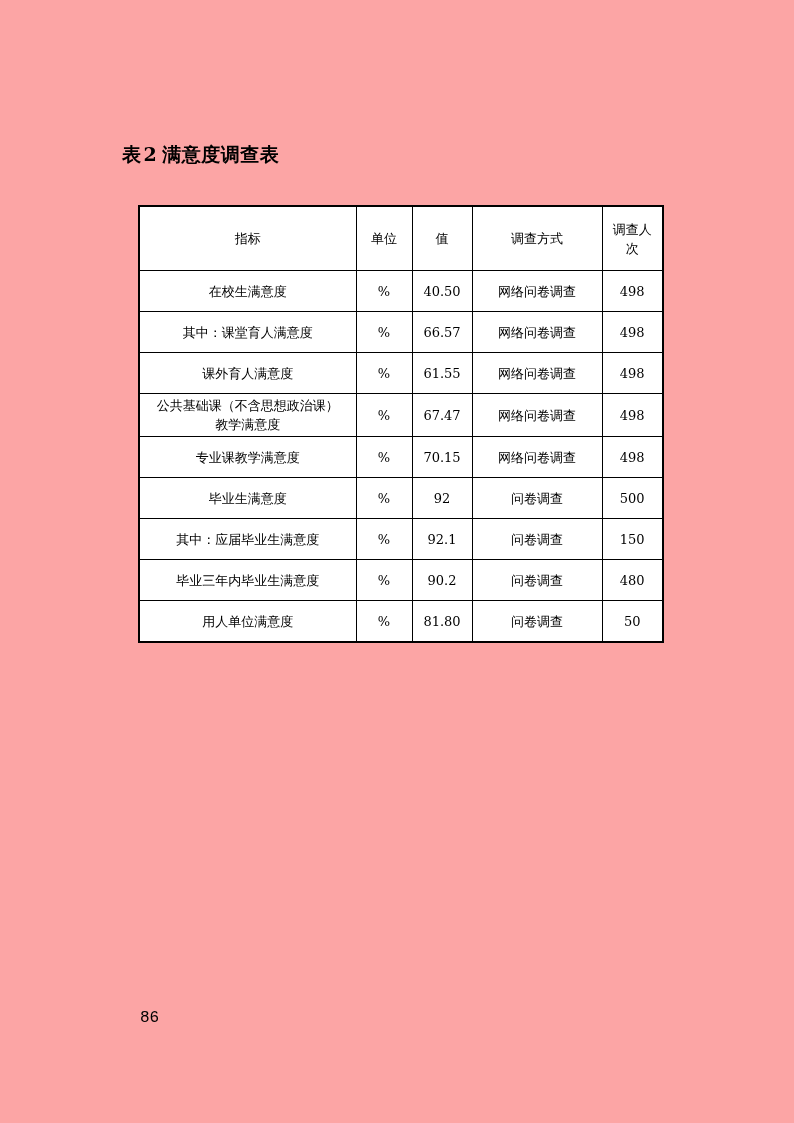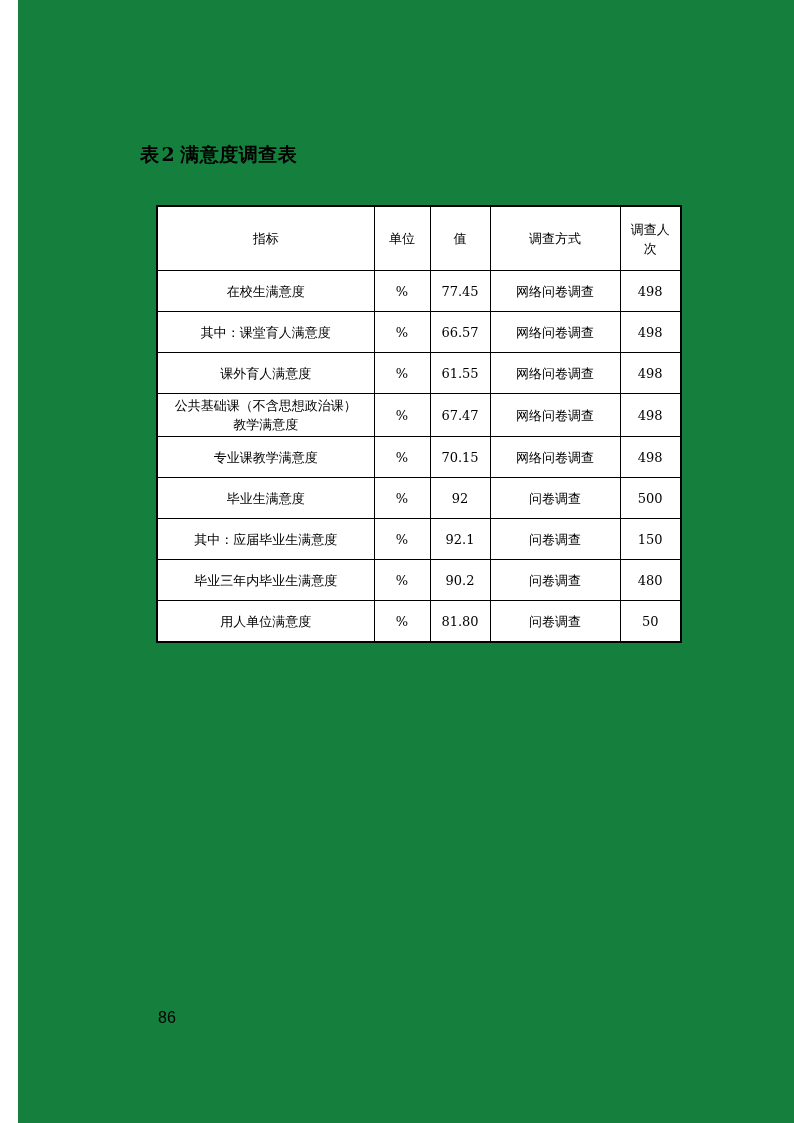--- a/index.html
+++ b/index.html
@@ -13,22 +13,21 @@
     height: 1123px;
     position: relative;
     font-family: "DejaVu Serif", "Liberation Serif", serif;
     color: #000000;
     overflow: hidden;
   }
 
   .page {
     position: absolute;
     inset: 0;
-    background: #15803d;
-    margin-left: 18px;
+    background: #fca5a5;
   }
 
   
   .table-title {
     position: absolute;
     left: 122px;
     top: 141px;
     font-family: "DejaVu Sans", "Liberation Sans", sans-serif;
     font-weight: bold;
     font-size: 19px;
@@ -85,21 +84,21 @@
 
   .cell-line { display: block; }
 
   
   .page-number {
     position: absolute;
     left: 140px;
     top: 1008px;
     font-size: 16px;
     line-height: 20px;
-    font-family: Liberation Sans, sans-serif;
+    font-family: Liberation Mono, monospace;
   }
 </style>
 </head>
 <body>
 
 <div class="page">
 
   <div class="table-title">
     <span>表</span><span class="tnum">2</span><span>满意度调查表</span>
   </div>
@@ -123,21 +122,21 @@
             <span class="cell-line">调查人</span>
             <span class="cell-line">次</span>
           </th>
         </tr>
       </thead>
       <tbody>
 
         <tr>
           <td>在校生满意度</td>
           <td>%</td>
-          <td>77.45</td>
+          <td>40.50</td>
           <td>网络问卷调查</td>
           <td>498</td>
         </tr>
 
         <tr>
           <td>其中：课堂育人满意度</td>
           <td>%</td>
           <td>66.57</td>
           <td>网络问卷调查</td>
           <td>498</td>

